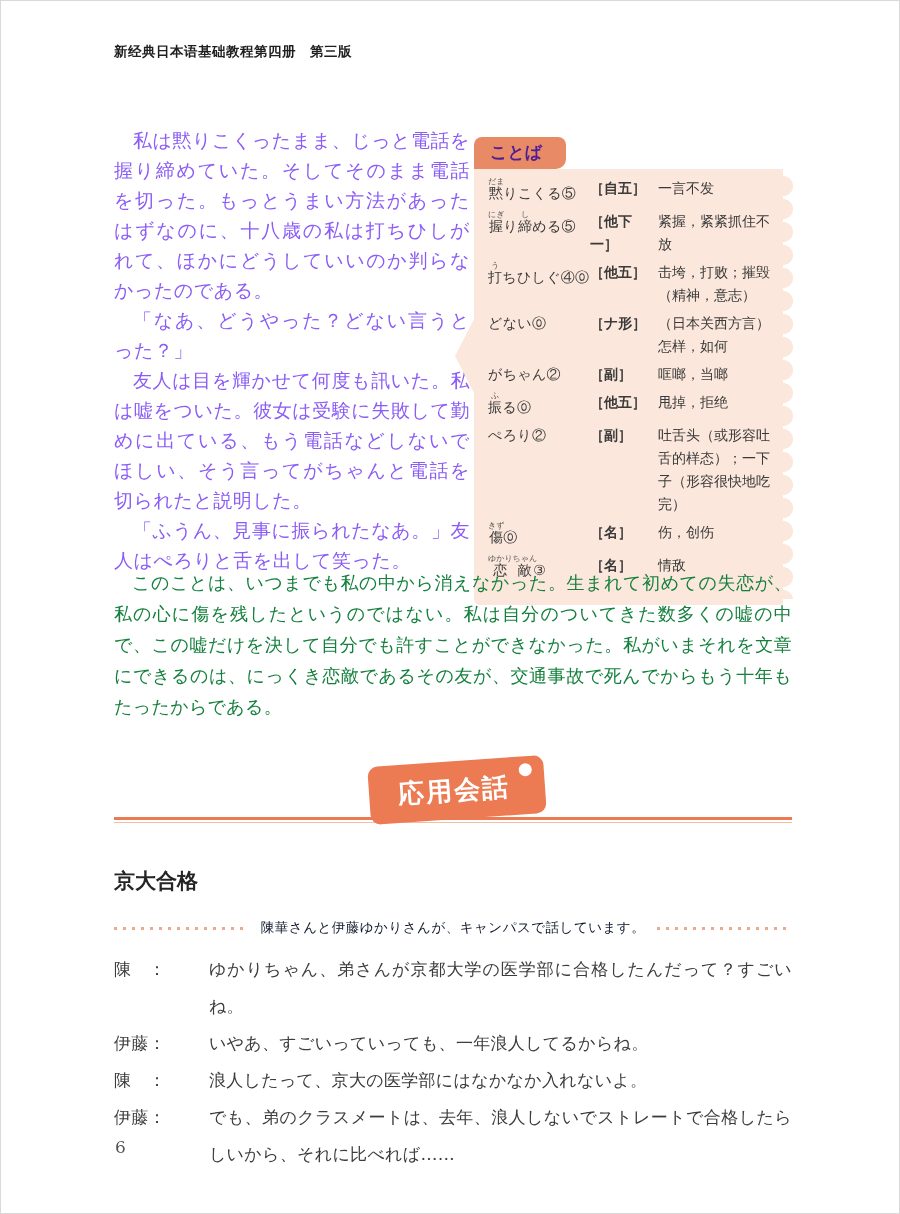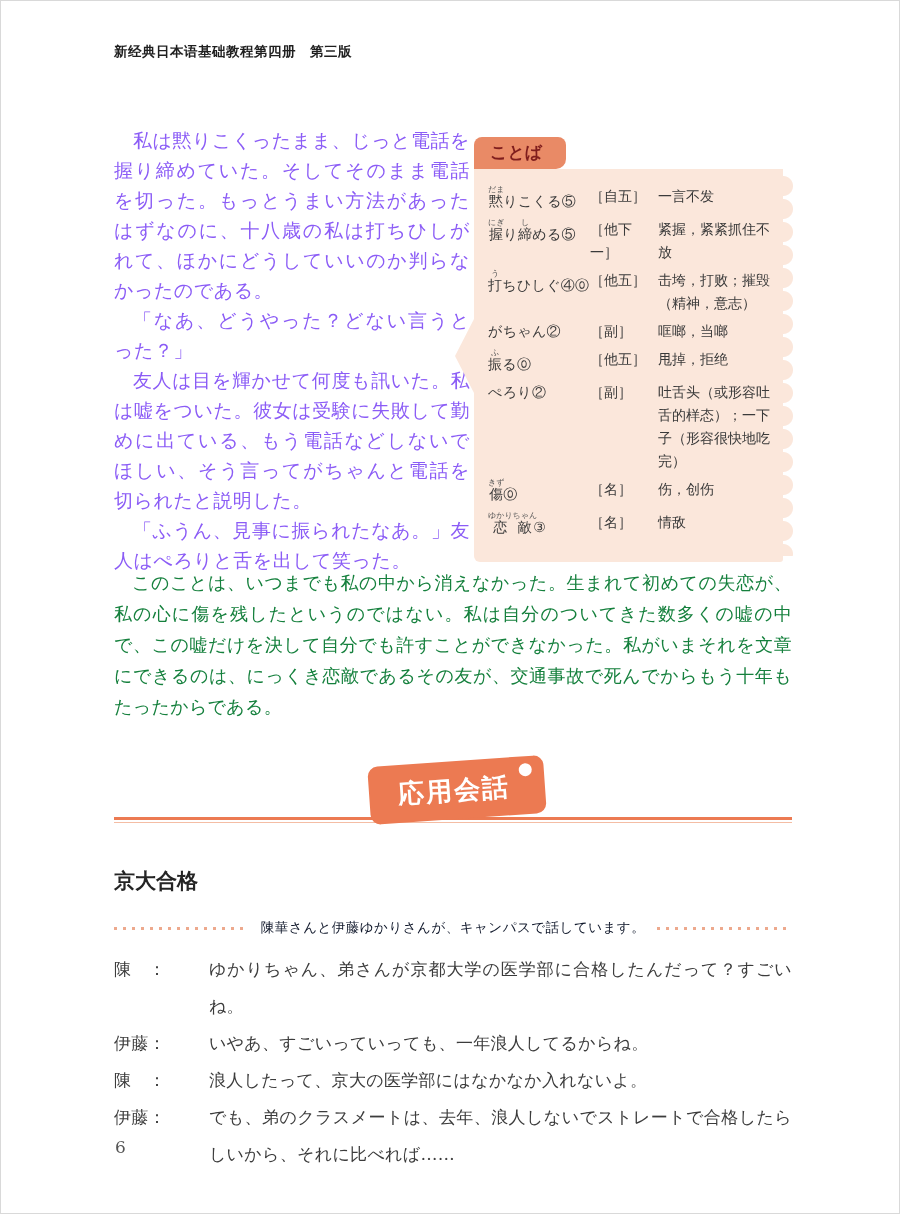--- a/index.html
+++ b/index.html
@@ -56,34 +56,34 @@
   .kotoba {
     position: absolute;
     left: 473px; top: 136px;
     width: 318px;
   }
   .kotoba-tab {
     display: inline-block;
     position: relative;
     z-index: 2;
     background: var(--tab);
-    color: #7f1d1d;
+    color: #4c1d95;
     font-family: "DejaVu Sans", "Liberation Sans", sans-serif;
     font-weight: bold;
     font-size: 17px;
     line-height: 1;
     padding: 7px 24px 8px 16px;
     border-radius: 8px 8px 10px 0;
   }
   .kotoba-body {
     position: relative;
     background: var(--box-bg);
     min-height: 352px;
     margin-right: 9px;
-    padding: 16px 6px 18px 14px;
+    padding: 8px 6px 18px 14px;
     border-radius: 0 0 3px 6px;
   }
   
   .kotoba-body::after {
     content: "";
     position: absolute;
     left: 100%; top: 6px; bottom: 6px;
     width: 10px;
     background-image: radial-gradient(circle at 0px 11px, var(--box-bg) 9.5px, rgba(0,0,0,0) 10.5px);
     background-size: 10px 23px;
@@ -103,21 +103,21 @@
     font-size: 14px;
     line-height: 23px;
     margin-bottom: 5px;
   }
   .k-word { flex: none; width: 102px; letter-spacing: 0.3px; }
   .k-word ruby rt {
     font-size: 8px;
     color: #555;
     letter-spacing: 0;
   }
-  .k-pos  { flex: none; width: 68px; }
+  .k-pos  { flex: none; width: 68px; font-weight: bold; }
   .k-def  { flex: 1; }
 
   
   .full-paragraph {
     position: absolute;
     left: 113px; top: 566px;
     width: 678px;
     font-size: 18px;
     line-height: 31px;
     text-indent: 1em;
@@ -244,20 +244,25 @@
           </div>
           <div class="k-row">
             <div class="k-word"><ruby>握<rt>にぎ</rt></ruby>り<ruby>締<rt>し</rt></ruby>める⑤</div>
             <div class="k-pos">［他下一］</div>
             <div class="k-def">紧握，紧紧抓住不放</div>
           </div>
           <div class="k-row">
             <div class="k-word"><ruby>打<rt>う</rt></ruby>ちひしぐ④⓪</div>
             <div class="k-pos">［他五］</div>
             <div class="k-def">击垮，打败；摧毁（精神，意志）</div>
+          </div>
+          <div class="k-row">
+            <div class="k-word">どない⓪</div>
+            <div class="k-pos">［ナ形］</div>
+            <div class="k-def">（日本关西方言）怎样，如何</div>
           </div>
           <div class="k-row">
             <div class="k-word">がちゃん②</div>
             <div class="k-pos">［副］</div>
             <div class="k-def">哐啷，当啷</div>
           </div>
           <div class="k-row">
             <div class="k-word"><ruby>振<rt>ふ</rt></ruby>る⓪</div>
             <div class="k-pos">［他五］</div>
             <div class="k-def">甩掉，拒绝</div>

